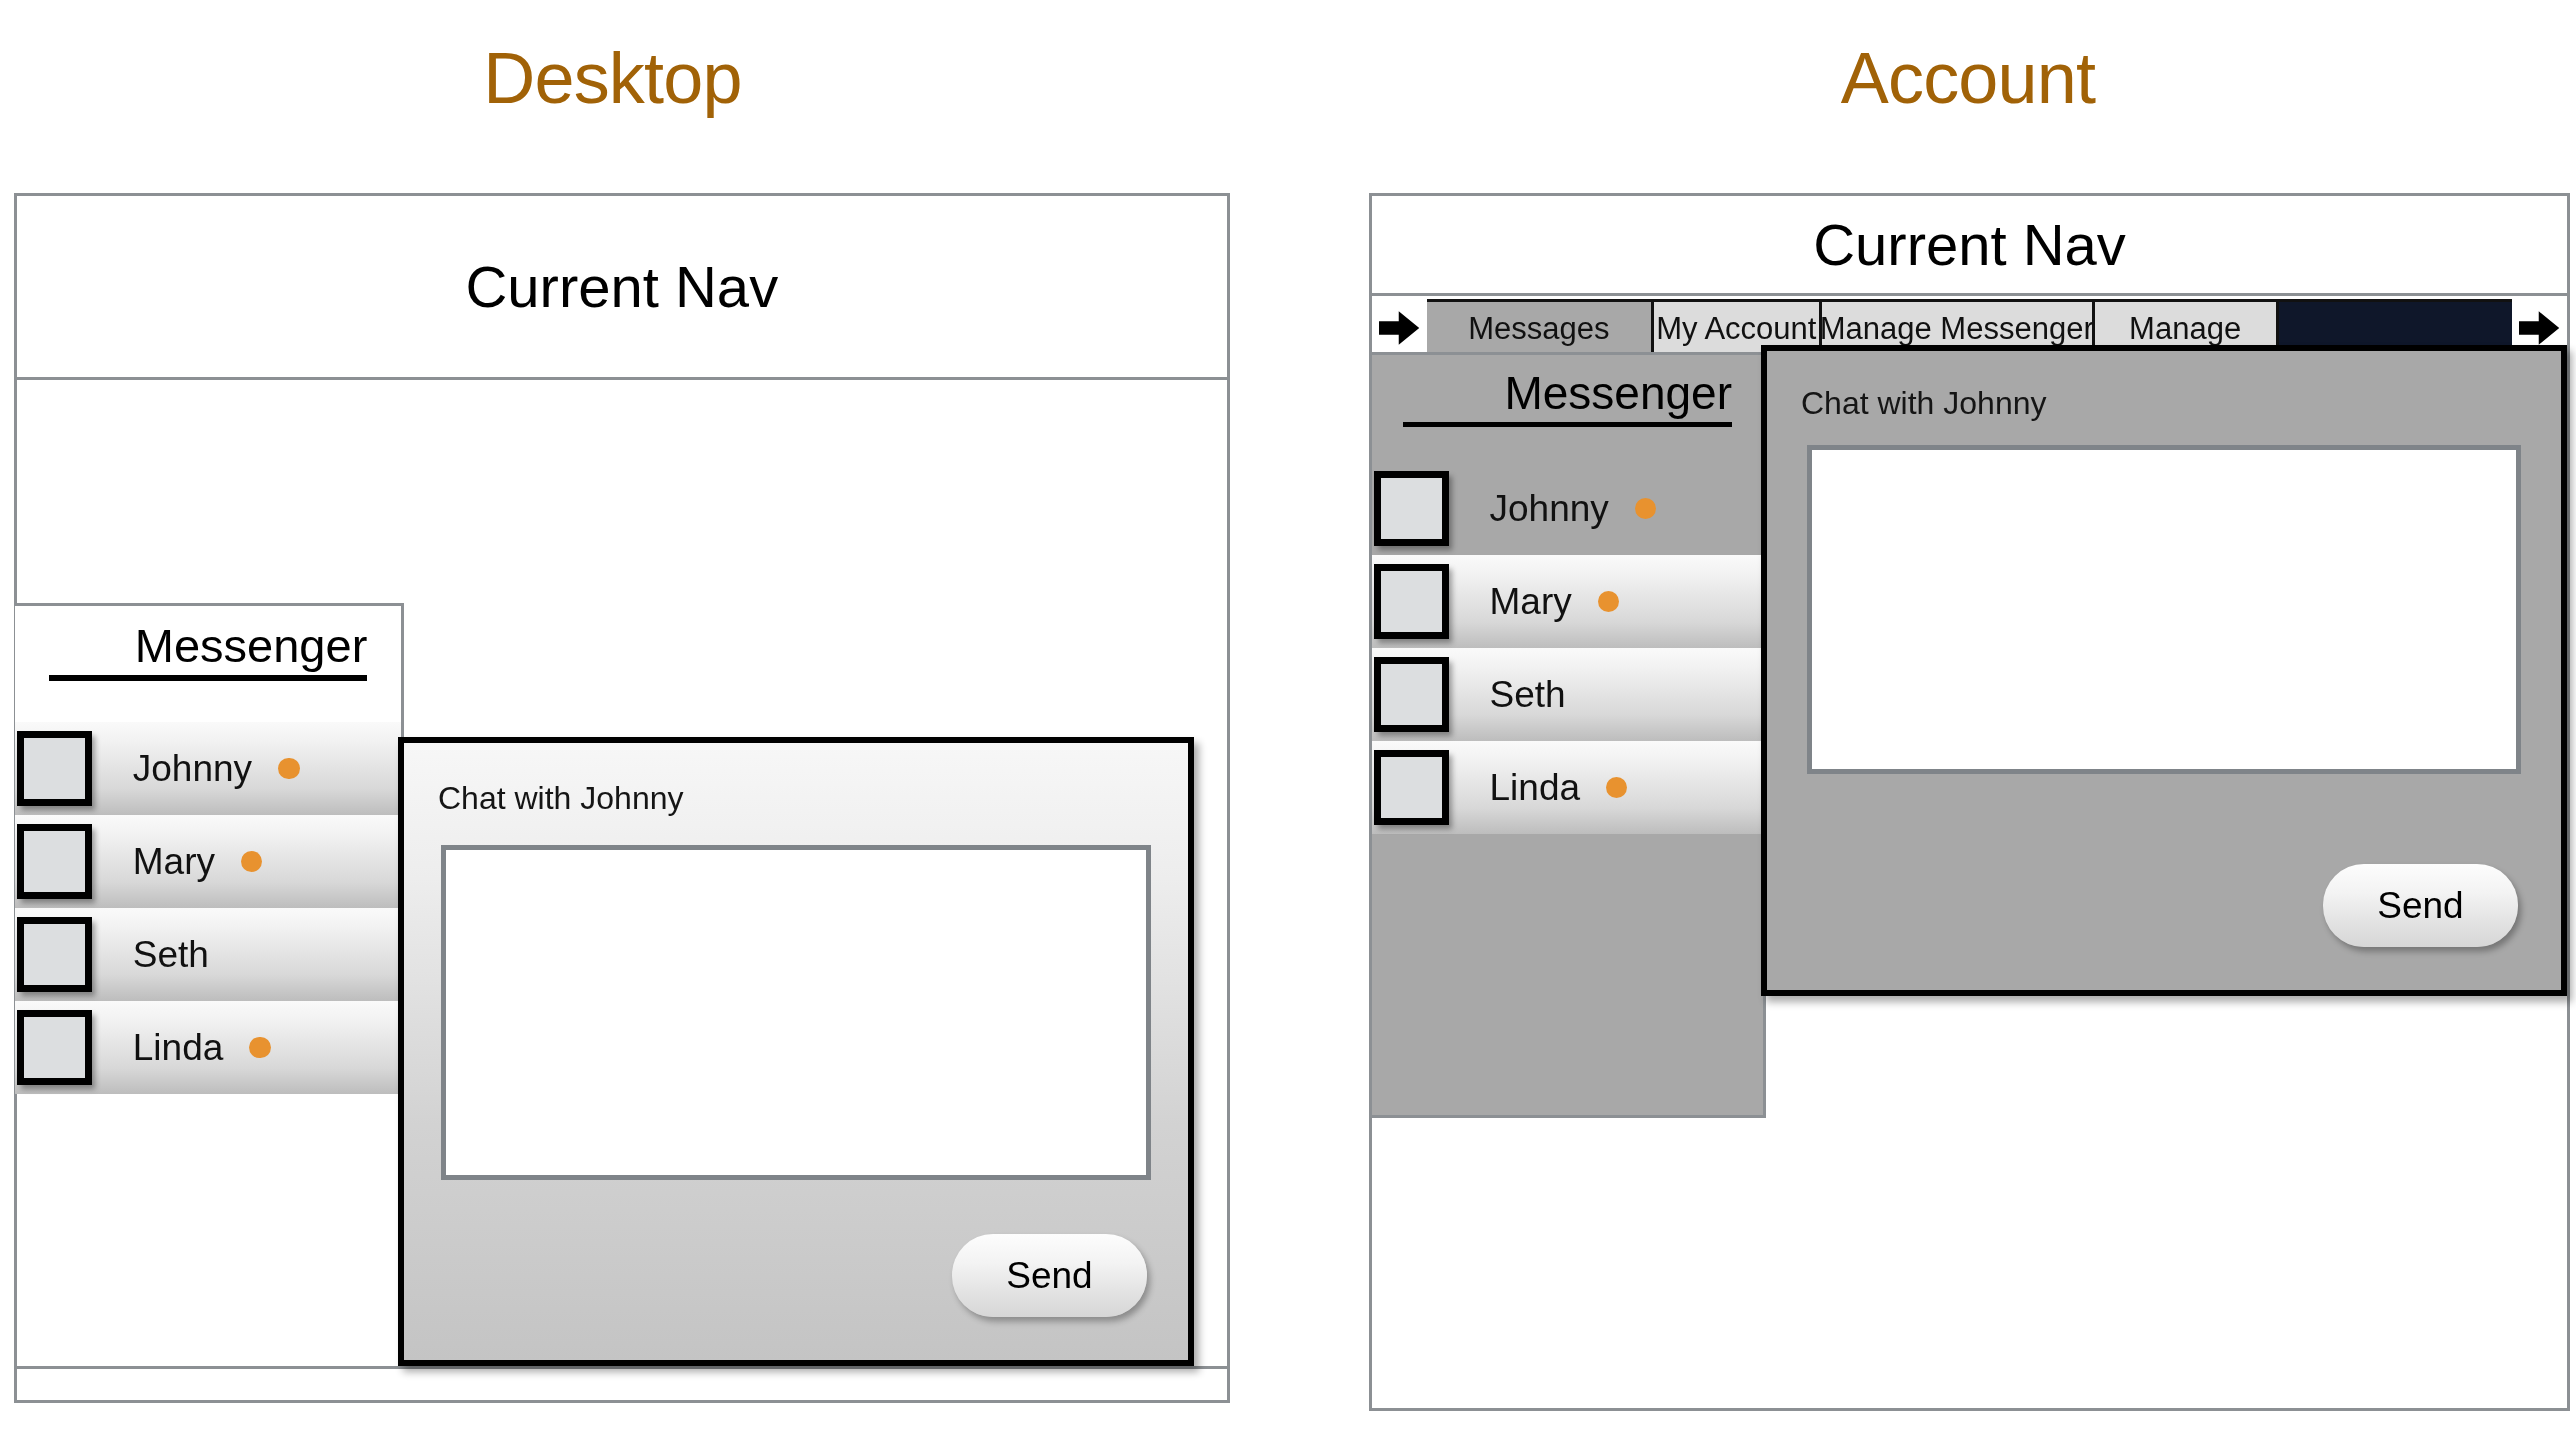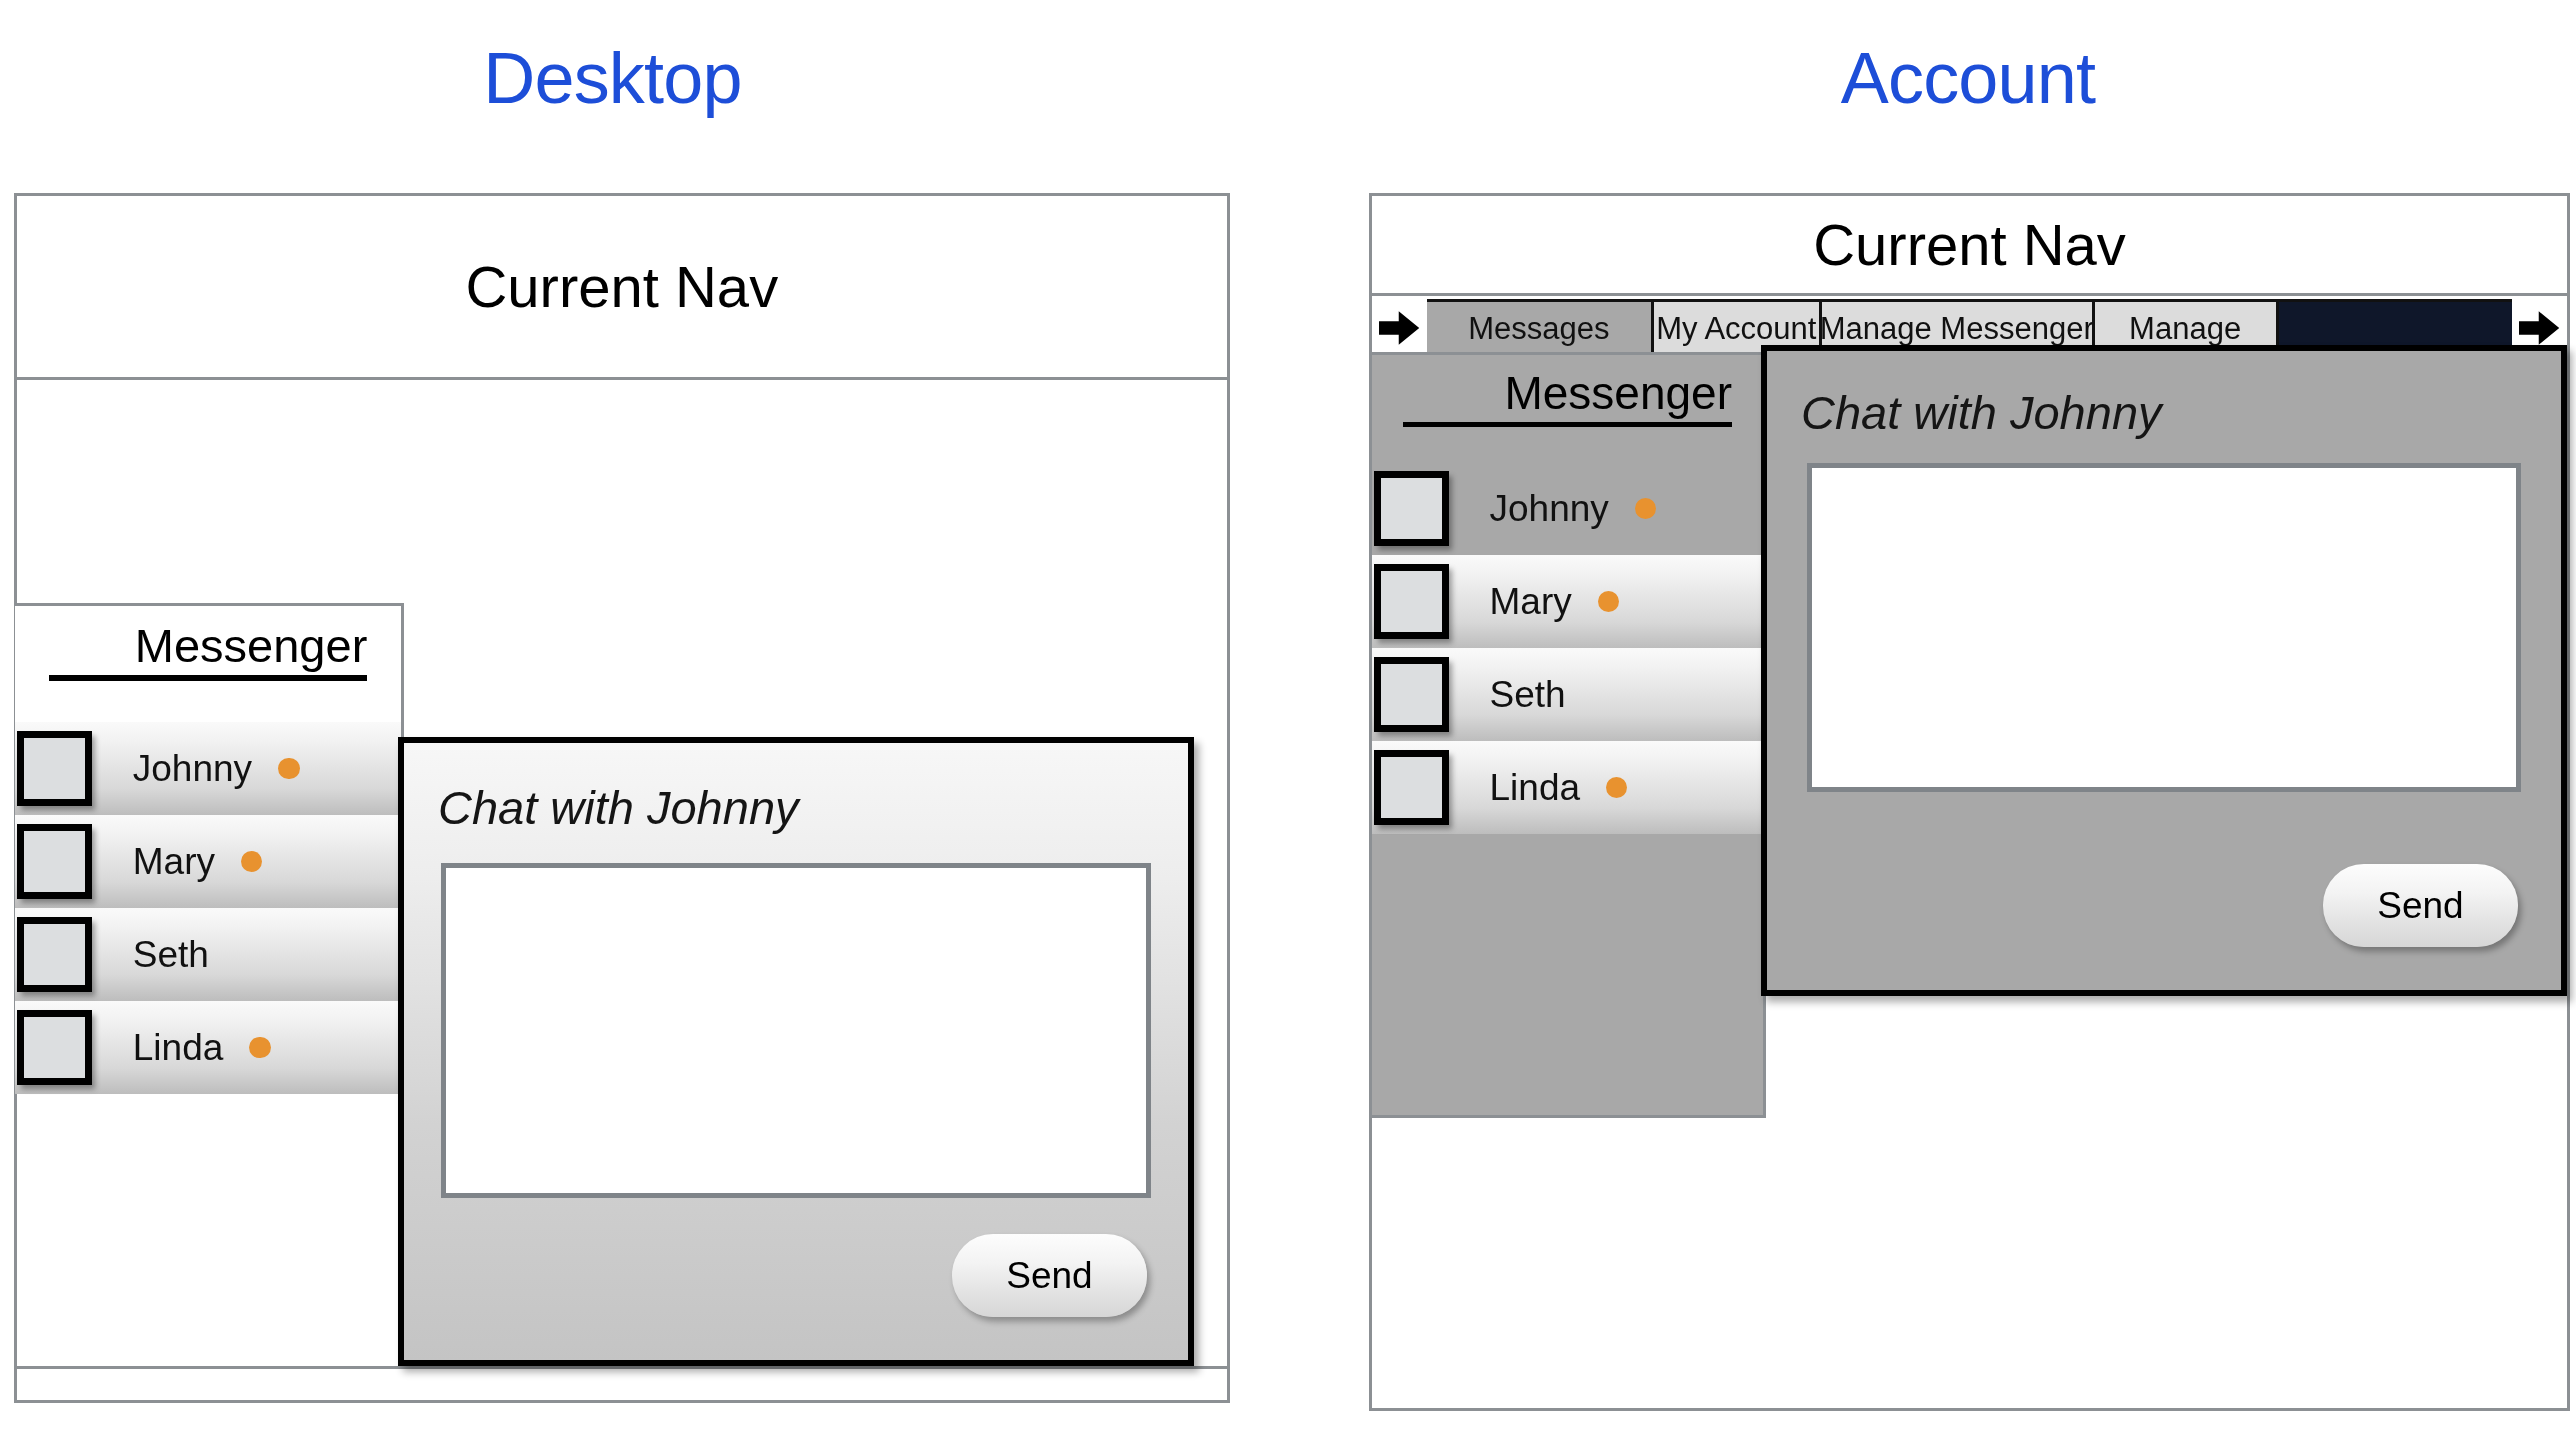--- a/index.html
+++ b/index.html
@@ -11,21 +11,21 @@
     overflow: hidden;
   }
 
   .stage { position: relative; width: 2576px; height: 1441px; }
 
   
   .section-title {
     position: absolute;
     font-size: 72px;
     font-weight: 400;
-    color: #1d4ed8;
+    color: #a16207;
     letter-spacing: -0.8px;
     white-space: nowrap;
     text-align: center;
   }
   #desktop-title { left: 0; top: 37px; width: 1225px; }
   #mobile-title  { left: 1363px; top: 37px; width: 1210px; }
 
   
   #desktop-frame {
     position: absolute;
@@ -119,25 +119,24 @@
   #desktop-chat {
     position: absolute;
     left: 398px; top: 737px;
     width: 796px; height: 629px;
     border: 6.9px solid #000000;
     background: linear-gradient(to bottom, #f7f7f7 0%, #ededed 22%, #d2d2d2 62%, #c4c4c4 100%);
     box-shadow: 4.6px 6.1px 7.7px rgba(0,0,0,0.33);
     z-index: 6;
   }
   .chat-title {
-    font-size: 47px;
+    font-size: 32px;
     color: #151515;
     padding: 37px 0 0 34px;
     white-space: nowrap;
-    font-style: italic;
   }
   .chat-area {
     margin: 27.6px 37px 0 37px;
     height: 335px;
     background: #ffffff;
     border: 5.4px solid #7f8489;
   }
   .send-btn {
     position: absolute;
     right: 41px; bottom: 43px;

